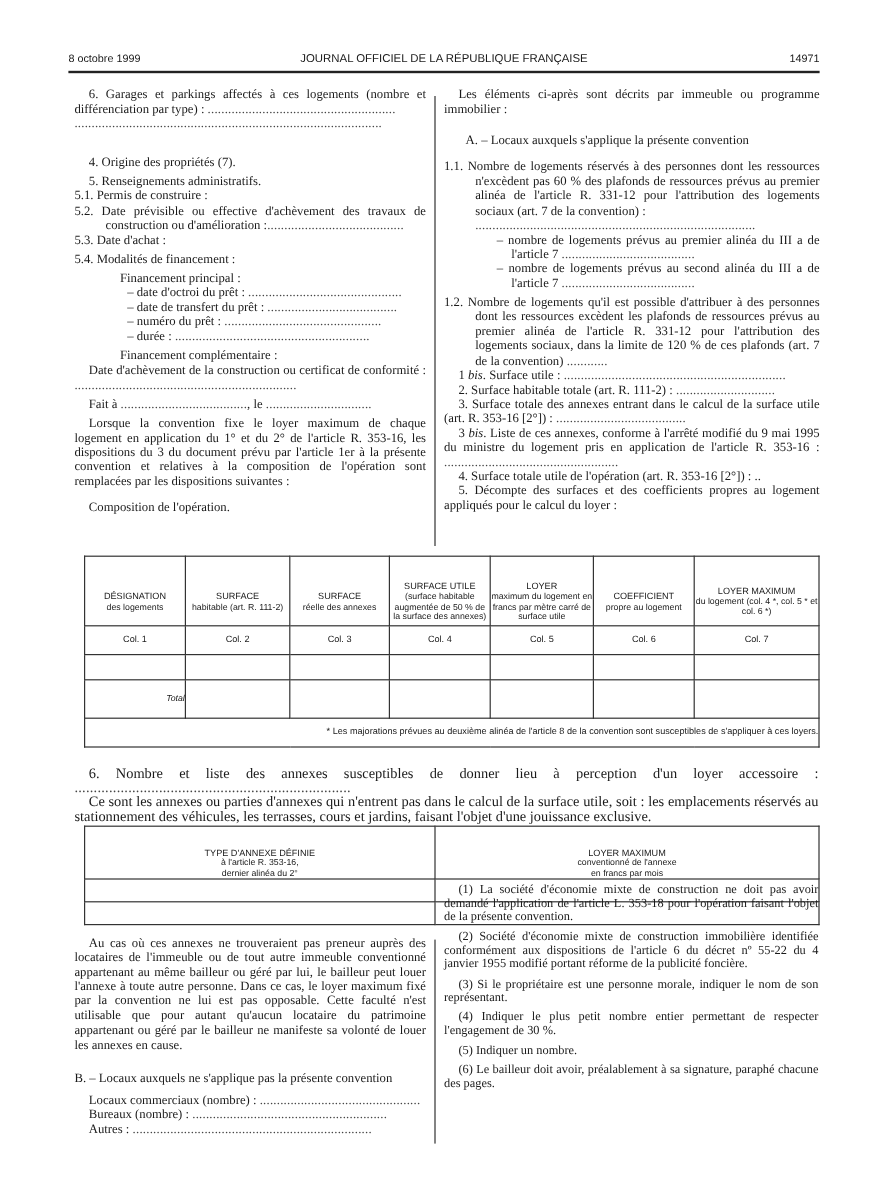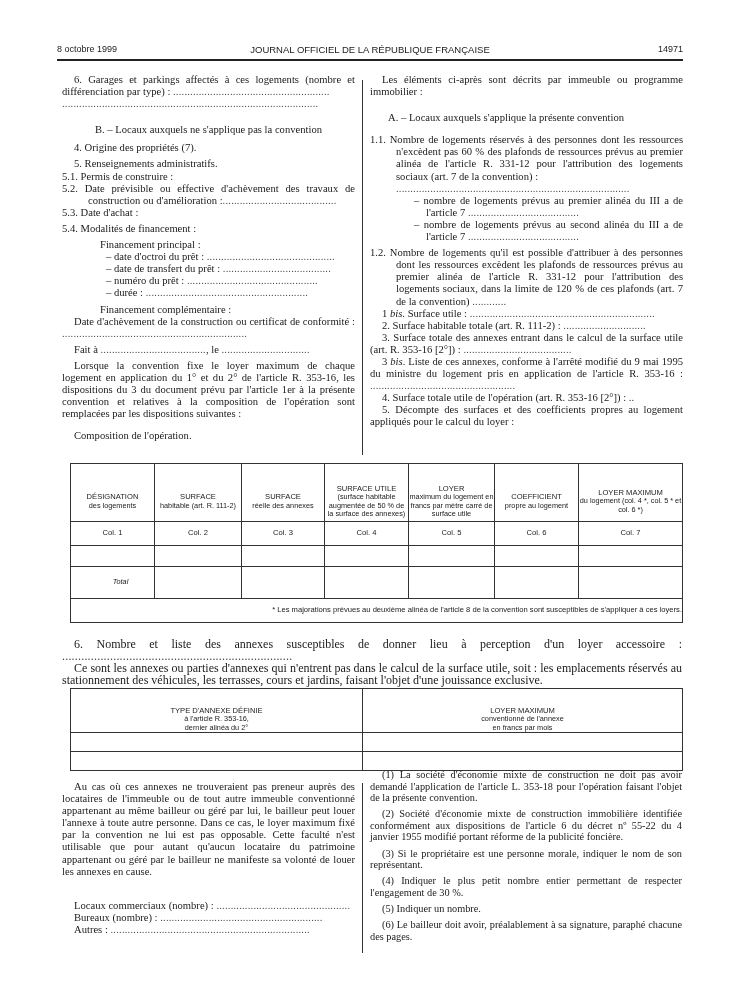--- a/index.html
+++ b/index.html
@@ -36,49 +36,48 @@
 
   
   table.grid { position: absolute; border-collapse: collapse; table-layout: fixed; }
   table.grid td, table.grid th { border: 1px solid #333; padding: 0; font-family: "Liberation Sans", "DejaVu Sans", sans-serif; font-size: 7.3px; line-height: 8.4px; text-align: center; vertical-align: middle; font-weight: normal; }
   table.grid th .cap { font-size: 7.6px; display: block; margin-top: 18px; }
   .t1 { left: 70px; top: 463px; width: 612px; border: 1.6px solid #222; }
   .t1 tr.h th { height: 57px; }
   .t1 tr.c td { height: 23px; font-size: 7.6px; }
   .t1 tr.e td { height: 20px; }
   .t1 tr.tot td { height: 31px; }
-  .t1 tr.tot td.first { text-align: center; padding-left: 16px; font-style: italic; }
+  .t1 tr.tot td.first { text-align: right; padding-left: 16px; font-style: italic; }
   .t1 tr.note td { height: 23px; text-align: right; padding-left: 6px; font-size: 7.6px; }
 
   .t2 { left: 70px; top: 688px; width: 612px; border: 1.6px solid #222; }
   .t2 tr.h th { height: 34px; }
   .t2 tr.e td { height: 18px; }
 
   .full { position: absolute; left: 62px; width: 620px; font-size: 12px; line-height: 12px; text-align: justify; }
   .full p { margin: 0; }
 
   .bottom-left { left: 62px; width: 293px; top: 781px; }
-  .bottom-right { left: 370px; width: 312px; top: 769px; font-size: 10.3px; line-height: 11.6px; }
+  .bottom-right { left: 370px; width: 312px; top: 736px; font-size: 10.3px; line-height: 11.6px; }
   .bottom-right p { margin-bottom: 4.5px; }
 </style>
 </head>
 <body>
 
 <div class="hdr sans">
   <span class="date">8 octobre 1999</span>
   <span class="title">JOURNAL OFFICIEL DE LA RÉPUBLIQUE FRANÇAISE</span>
   <span class="page">14971</span>
 </div>
 <div class="hdr-rule"></div>
 
 <div class="col col-left serif">
   <p class="ind1"><span>6. Garages et parkings affectés à ces logements (nombre et différenciation par type) :</span> <span class="dots">.......................................................</span></p>
   <p class="dots">..........................................................................................</p>
   <div class="gap14"></div>
-  <p class="center">B. – Locaux auxquels ne s'applique pas la convention</p>
   <div class="gap6"></div>
   <p class="ind1">4. Origine des propriétés (7).</p>
   <div class="gap4"></div>
   <p class="ind1">5. Renseignements administratifs.</p>
   <p>5.1. Permis de construire :</p>
   <p class="hang"><span>5.2. Date prévisible ou effective d'achèvement des travaux de construction ou d'amélioration :</span><span class="dots">........................................</span></p>
   <p>5.3. Date d'achat :</p>
   <div class="gap4"></div>
   <p>5.4. Modalités de financement :</p>
   <div class="gap4"></div>
@@ -195,20 +194,21 @@
   <tr class="e">
         <td></td>
         <td></td>
       </tr>
 </tbody>
   </table>
 
 <div class="col bottom-left serif">
   <p class="ind1">Au cas où ces annexes ne trouveraient pas preneur auprès des locataires de l'immeuble ou de tout autre immeuble conventionné appartenant au même bailleur ou géré par lui, le bailleur peut louer l'annexe à toute autre personne. Dans ce cas, le loyer maximum fixé par la convention ne lui est pas opposable. Cette faculté n'est utilisable que pour autant qu'aucun locataire du patrimoine appartenant ou géré par le bailleur ne manifeste sa volonté de louer les annexes en cause.</p>
   <div class="gap16"></div>
+  <p>B. – Locaux auxquels ne s'applique pas la présente convention</p>
   <div class="gap6"></div>
   <p class="ind1"><span>Locaux commerciaux (nombre) :</span> <span class="dots">...............................................</span></p>
   <p class="ind1"><span>Bureaux (nombre) :</span> <span class="dots">.........................................................</span></p>
   <p class="ind1"><span>Autres :</span> <span class="dots">......................................................................</span></p>
 </div>
 
 <div class="vdiv" style="left:362px; top:783px; height:170px;"></div>
 
 <div class="col bottom-right serif">
   <p class="ind1">(1) La société d'économie mixte de construction ne doit pas avoir demandé l'application de l'article L. 353-18 pour l'opération faisant l'objet de la présente convention.</p>

